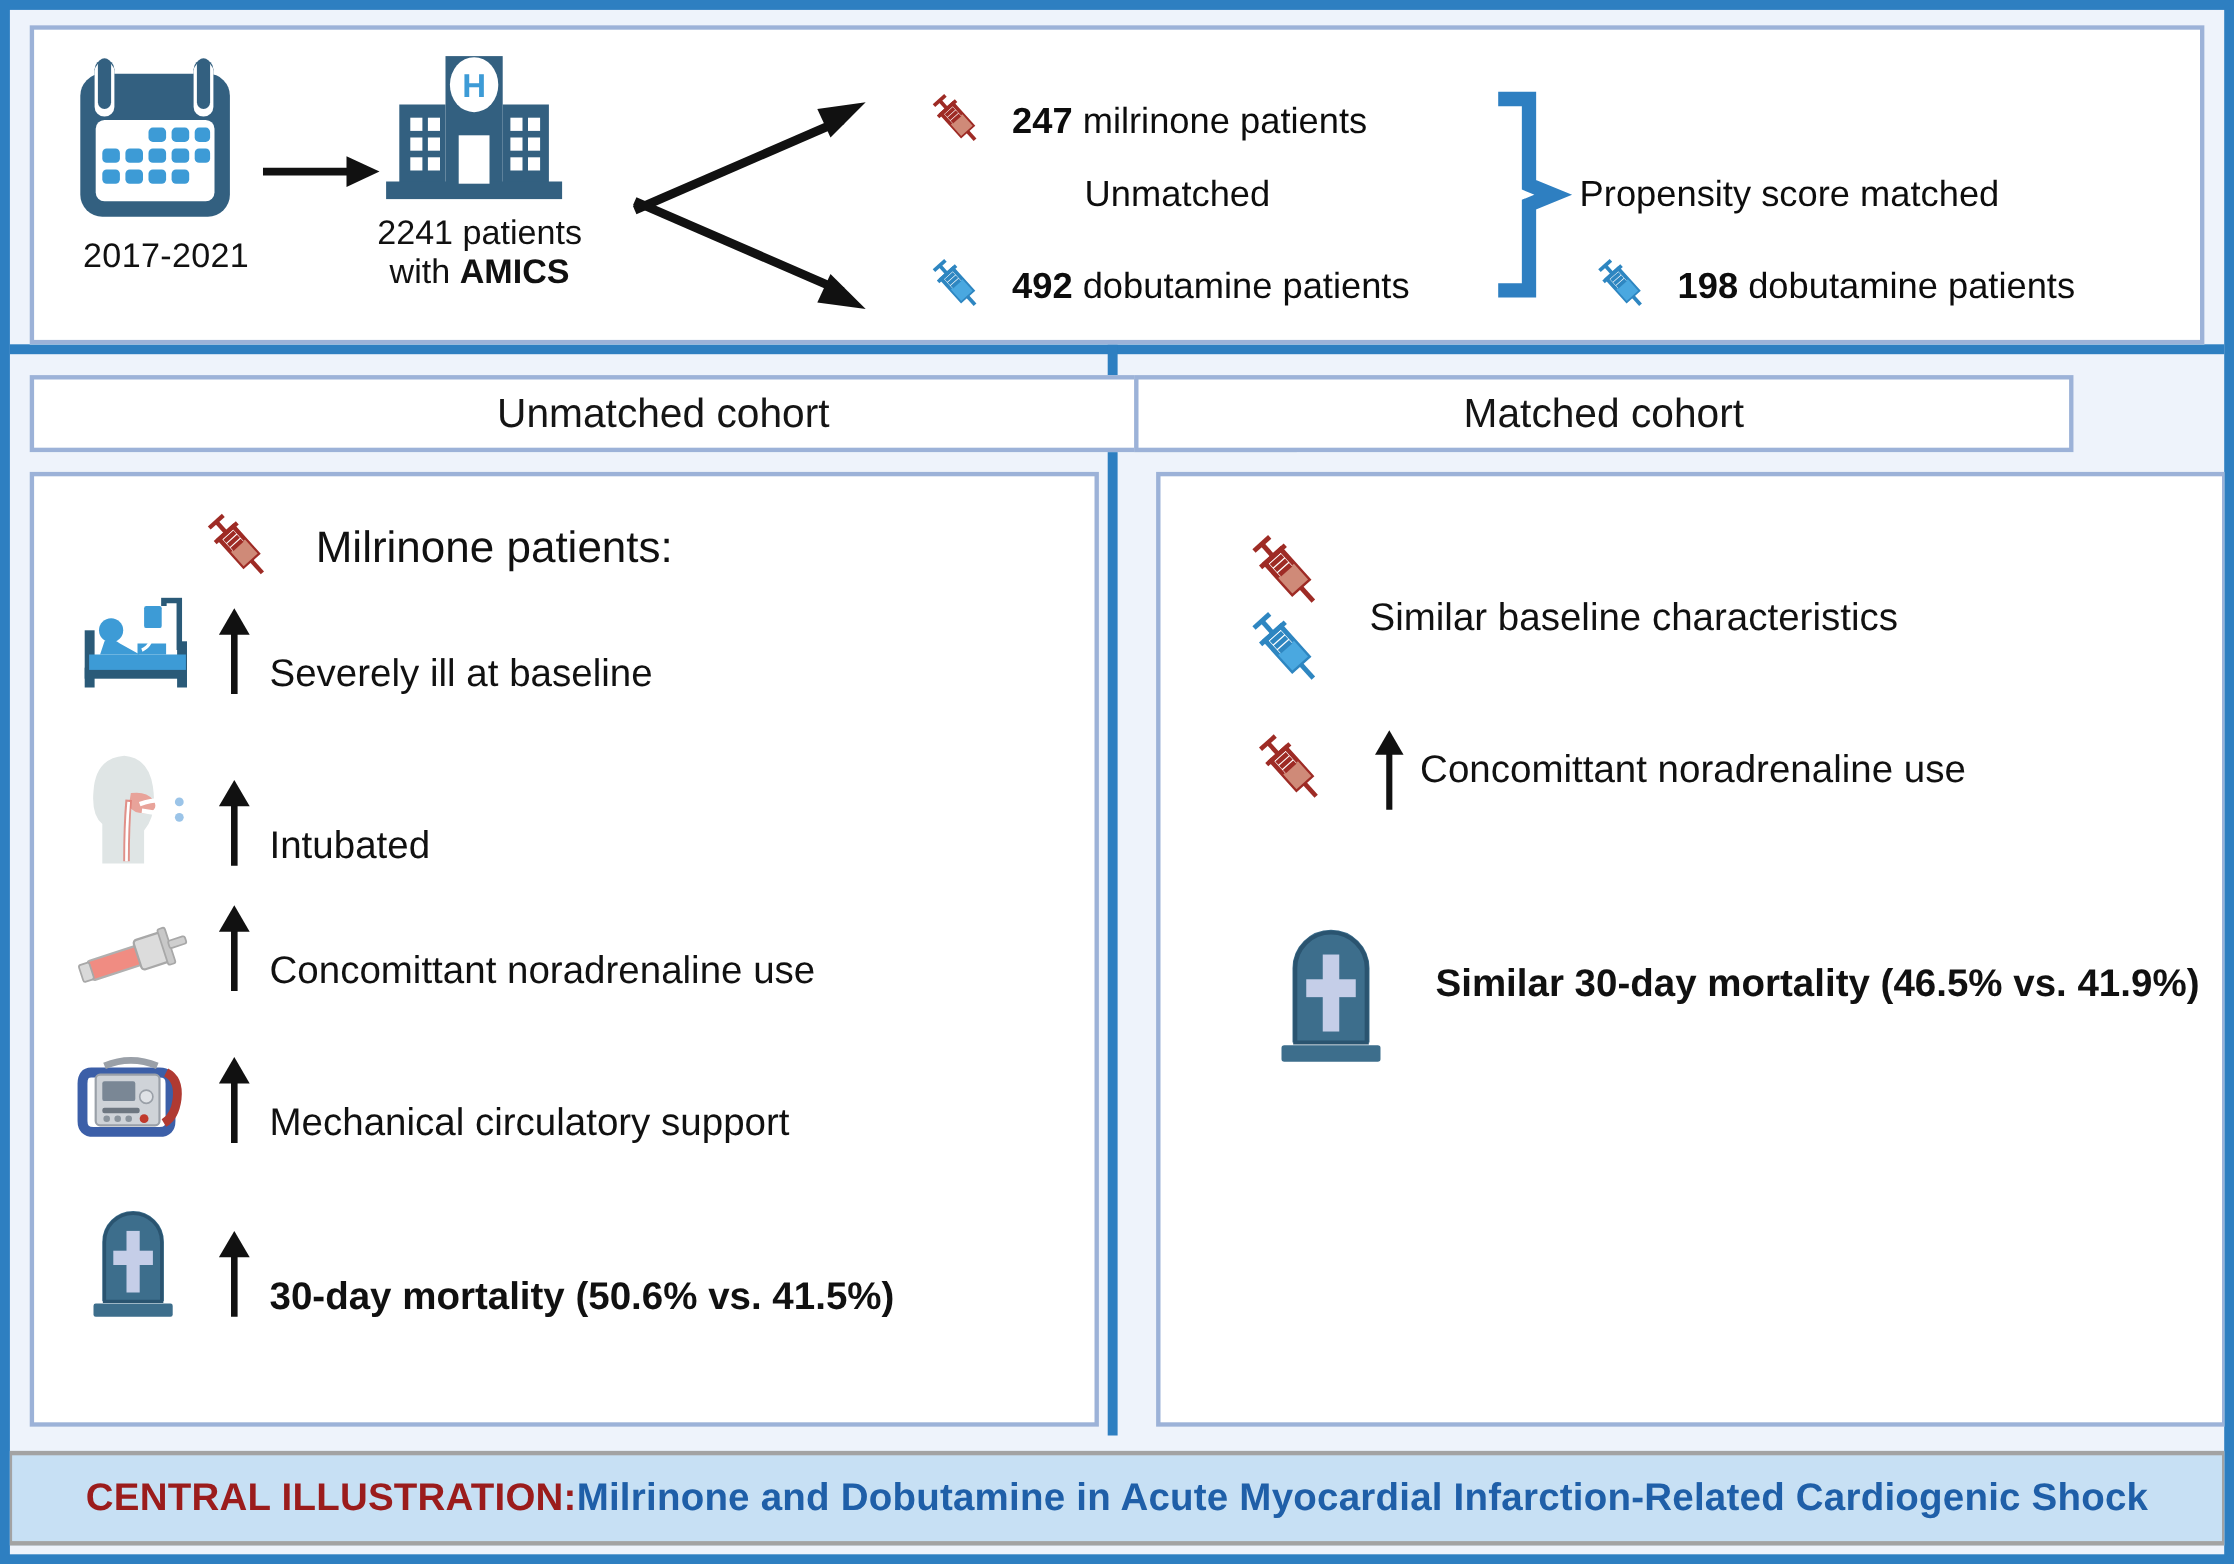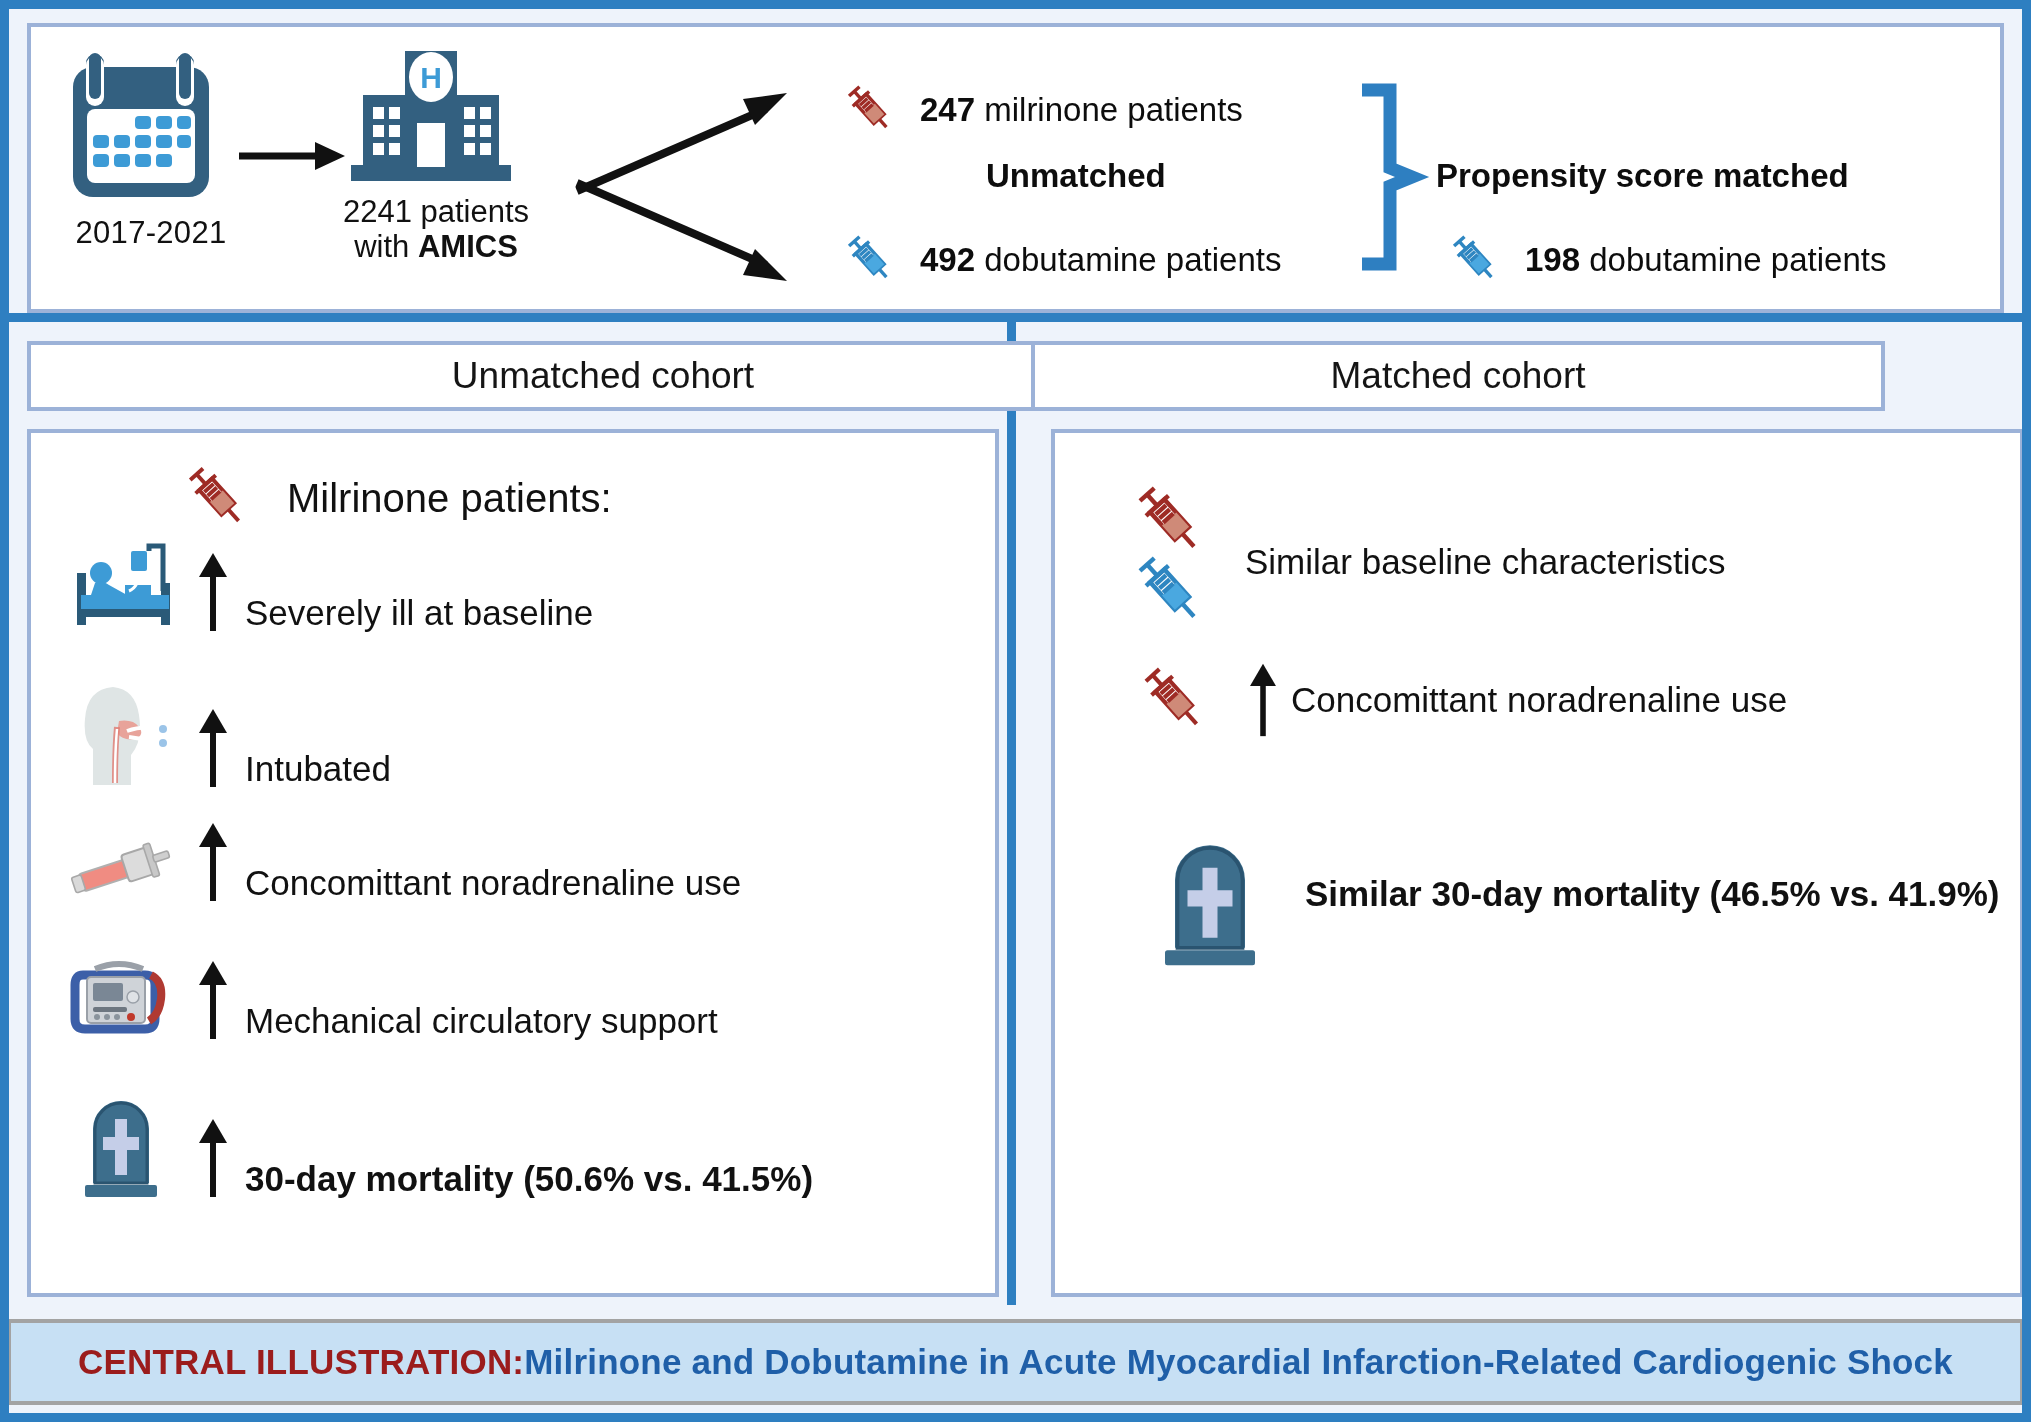--- a/index.html
+++ b/index.html
@@ -42,21 +42,21 @@
 
   .row-milrinone{position:absolute;left:805px;top:48px;display:flex;align-items:center;gap:14px;}
   .row-dobutamine{position:absolute;left:805px;top:198px;display:flex;align-items:center;gap:14px;}
   .row-m2{position:absolute;left:1410px;top:46px;display:flex;align-items:center;gap:14px;}
   .row-d2{position:absolute;left:1410px;top:198px;display:flex;align-items:center;gap:14px;}
 
   .count-text{font-size:33px;color:#0d0d0d;white-space:nowrap;}
   .count-text b{font-weight:bold;}
 
   .mid-label{
-    position:absolute;font-size:33px;font-weight:bold;color:#0d0d0d;white-space:nowrap;
+    position:absolute;font-size:33px;font-weight:normal;color:#0d0d0d;white-space:nowrap;
   }
   .label-unmatched{left:955px;top:130px;}
   .label-psm{left:1405px;top:130px;}
 
   .brace{position:absolute;left:1325px;top:55px;}
 
   
   .cohort-head{
     height:70px;display:flex;align-items:center;justify-content:center;
   }

